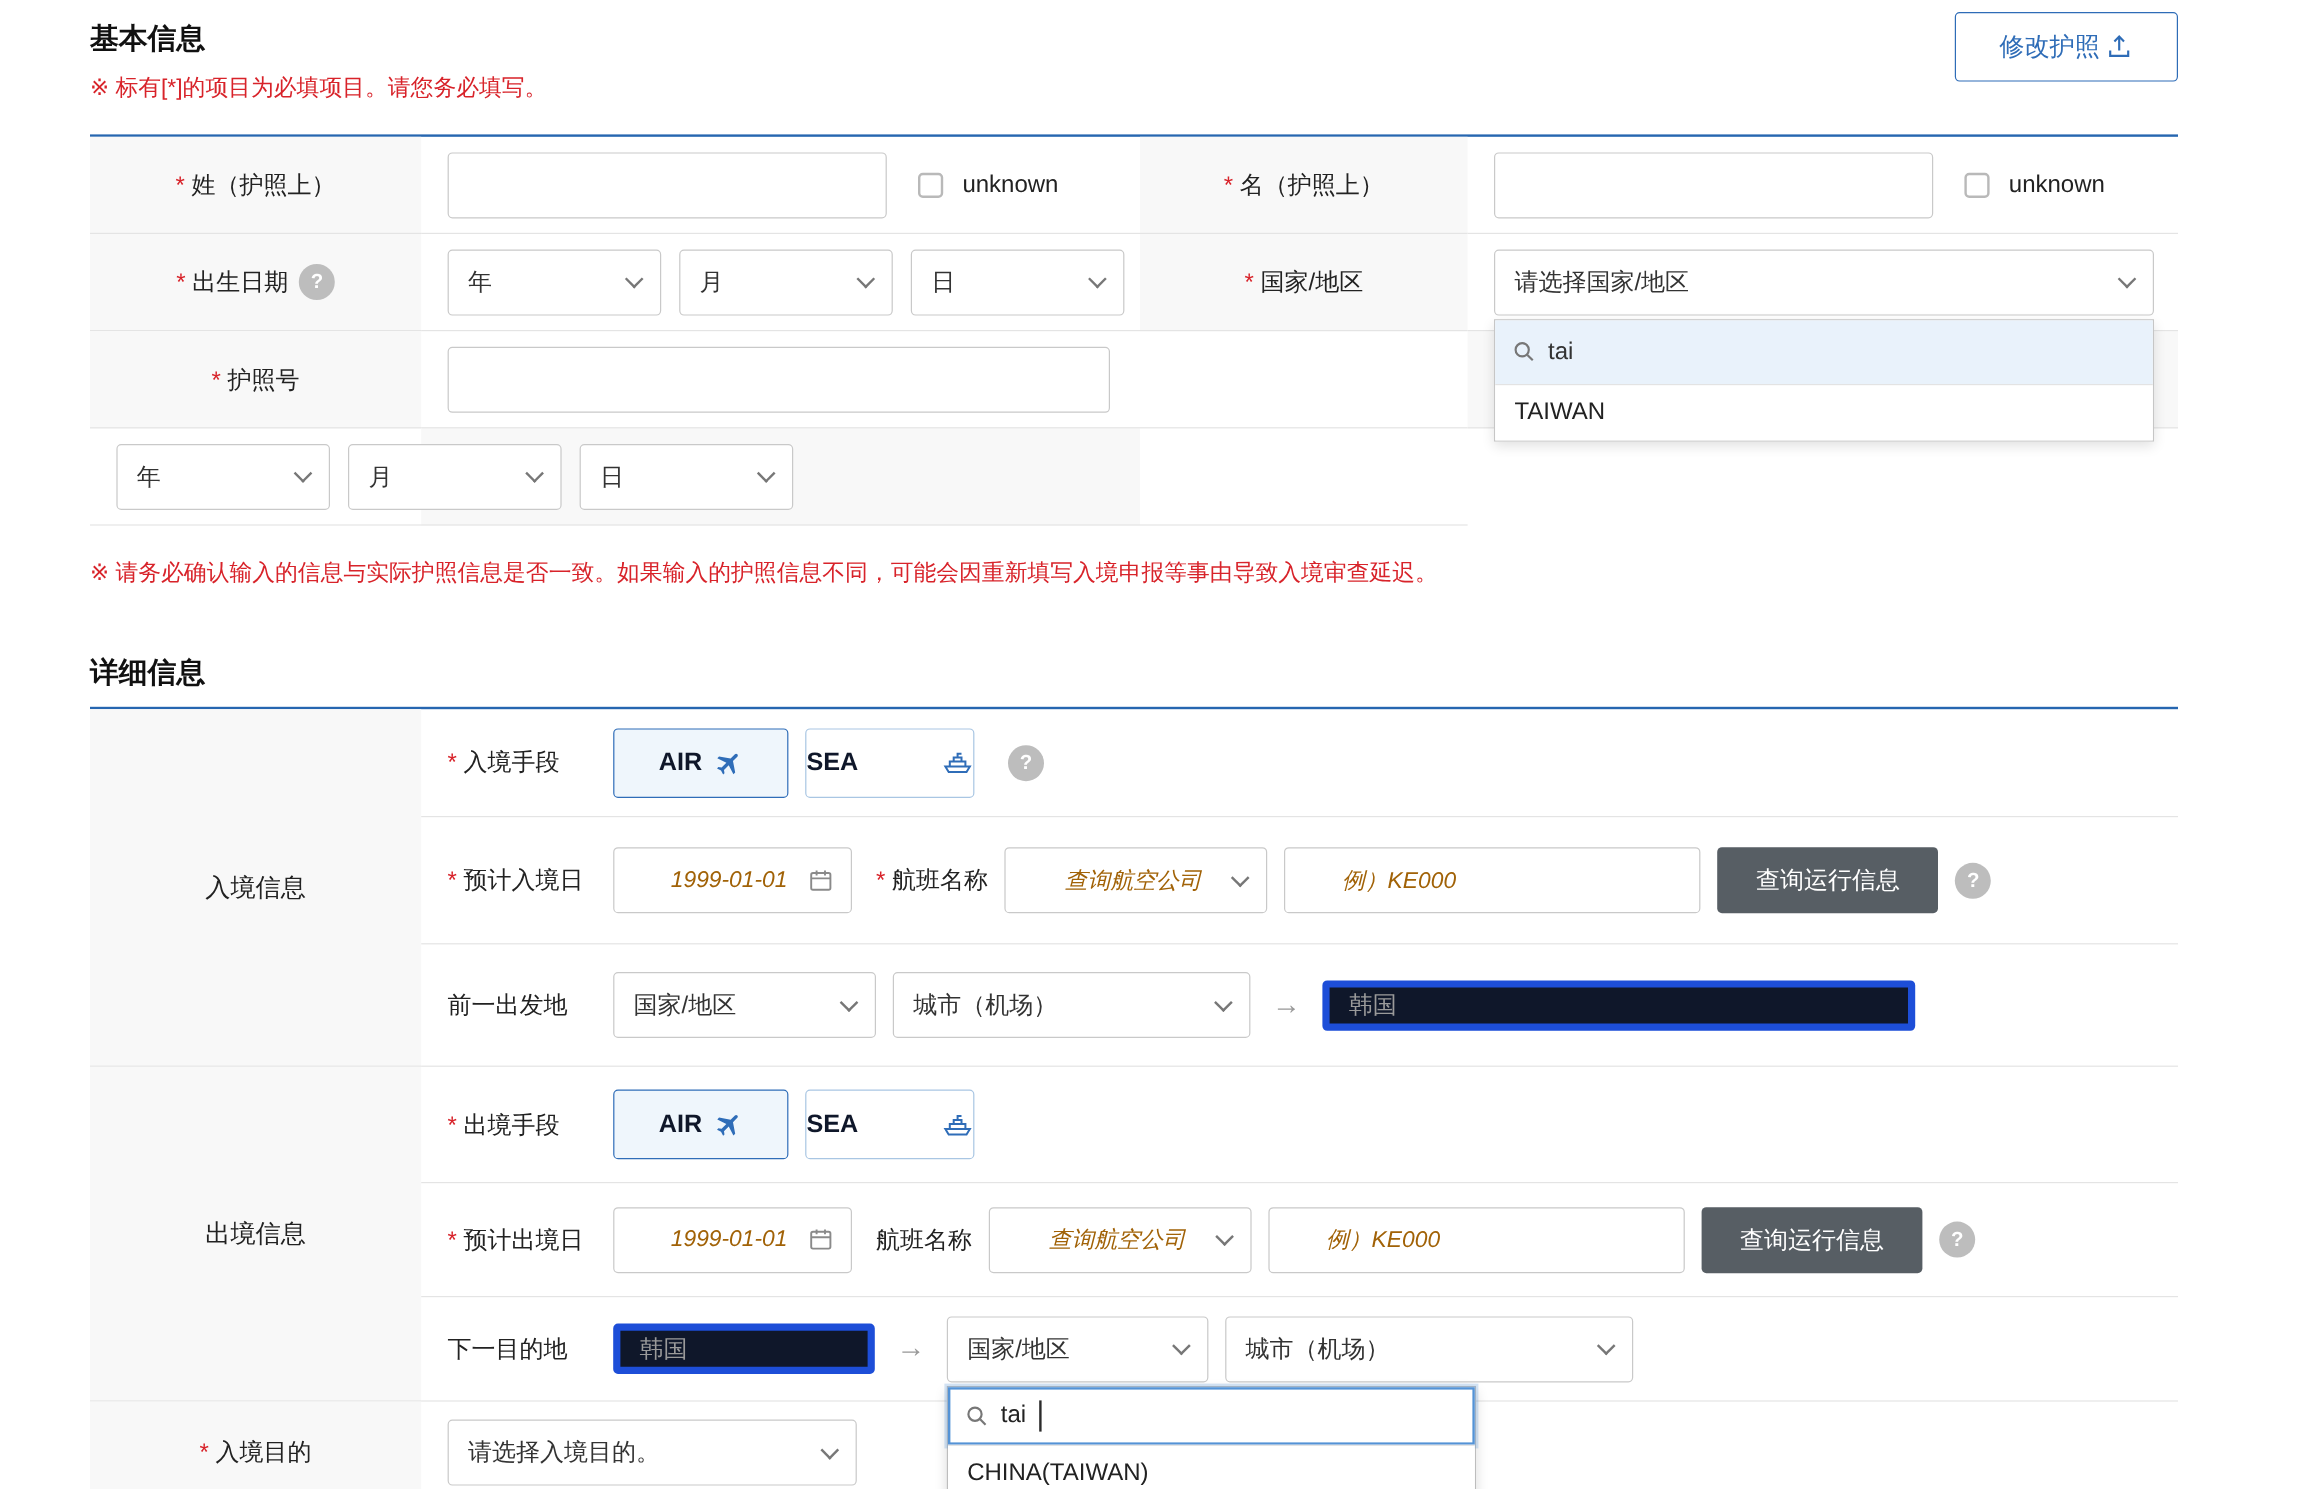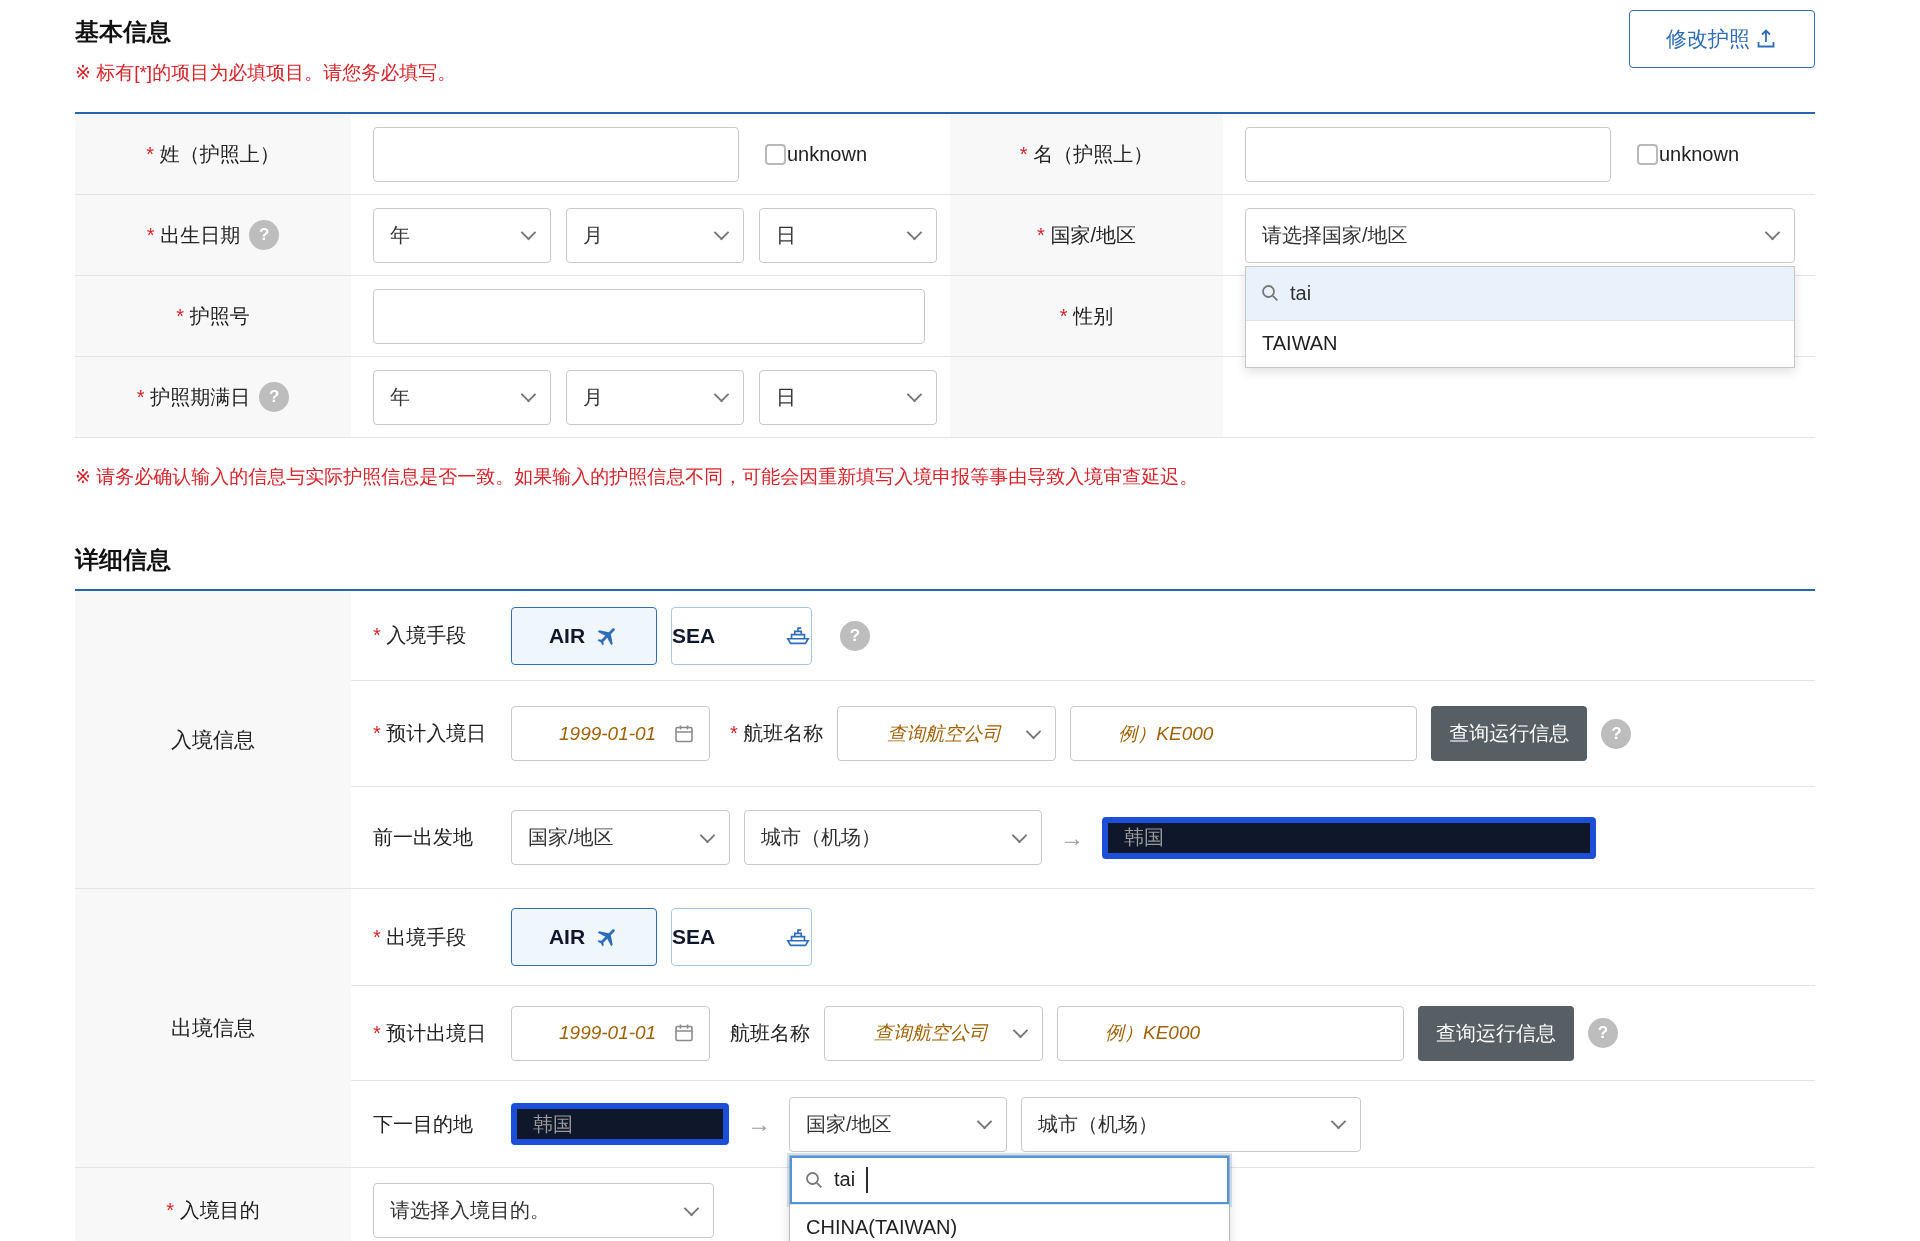--- a/index.html
+++ b/index.html
@@ -24,21 +24,21 @@
   
   .grid { display:grid; }
   .t1 { margin-top:26px; grid-template-columns:276px 599px 273px 592px; grid-auto-rows:81px; border-top:2px solid #2666b0; }
   .lbl { background:#f8f8f8; display:flex; align-items:center; justify-content:center; gap:9px; font-size:20px; border-bottom:1px solid #e4e4e4; }
   .fld { display:flex; align-items:center; padding-left:22px; border-bottom:1px solid #e4e4e4; position:relative; }
   .req::before { content:"* "; color:#d8232a; }
 
   .txt { height:55px; border:1px solid #c9c9c9; border-radius:4px; padding:0 14px; font-size:20px; color:#333; background:#fff; flex:none; }
   .w366 { width:366px; } .w552 { width:552px; }
   .cb { width:21px; height:21px; border:2px solid #b9b9b9; border-radius:4px; margin-left:26px; background:#fff; cursor:pointer; flex:none; }
-  .cb-lb { margin-left:1px; font-size:20px; color:#222;text-align:center; }
+  .cb-lb { margin-left:16px; font-size:20px; color:#222;text-align:center; }
 
   .select { position:relative; height:55px; border:1px solid #c9c9c9; border-radius:4px; background:#fff;
     display:flex; align-items:center; padding:0 46px 0 16px; font-size:20px; color:#333; cursor:pointer; flex:none; }
   .chev { position:absolute; right:16px; top:50%; width:11px; height:11px;
     border-right:2px solid #777; border-bottom:2px solid #777; transform:translateY(-72%) rotate(45deg); }
   .w178{width:178px} .w218{width:218px} .w219{width:219px} .w298{width:298px}
   .w340{width:340px} .w341{width:341px} .w347{width:347px} .w494{width:494px} .w550{width:550px}
   .ymd { display:flex; gap:15px; align-items:center; }
 
   .help { width:30px; height:30px; border-radius:50%; background:#bdbdbd; color:#fff; font-size:17px; font-weight:700;
@@ -70,21 +70,21 @@
 
   .btn-air,.btn-sea { height:58px; display:flex; align-items:center; justify-content:center; gap:10px;
     border-radius:4px; font-size:21px; font-weight:700; color:#0f172a; cursor:pointer; flex:none; }
   .btn-air { width:146px; border:1px solid #2f6db8; background:#eff6fc; }
   .btn-sea { width:141px; border:1px solid #a9c6e3; background:#fff;justify-content:space-between; }
 
   .date-box { width:199px; height:55px; border:1px solid #c9c9c9; border-radius:4px; background:#fff;
     display:flex; align-items:center; justify-content:space-between; padding:0 14px; flex:none; cursor:pointer; }
   .ph { font-style:italic; color:#a16207; font-size:19px;margin-left:33px; }
   .inp { height:55px; border:1px solid #c9c9c9; border-radius:4px; background:#fff; display:flex; align-items:center; padding:0 14px; flex:none; }
-  .btn-dark { height:55px; padding:0 18px; background:#575e64; color:#fff; border:none; border-radius:4px; font-size:20px; cursor:pointer; flex:none; }
+  .btn-dark { height:55px; padding:0 32px; background:#575e64; color:#fff; border:none; border-radius:4px; font-size:20px; cursor:pointer; flex:none; }
   .dis { background:#0f172a; border:6px solid #1d4ed8; color:#9a9a9a; display:flex; align-items:center;
     padding:0 16px; height:42px; border-radius:4px; font-size:20px; flex:none; }
   .arrow { color:#999; font-size:24px; flex:none; margin:0 4px; }
 </style>
 </head>
 <body>
 
 <div class="content">
 
   <div class="sec1-head">
@@ -157,23 +157,20 @@
           <div class="dd-opt">TAIWAN</div>
         </div>
       </div>
     </div>
 
     <div class="lbl">
       <span class="req">护照号</span>
     </div>
     <div class="fld">
       <input class="txt w552" style="">
-    </div>
-    <div class="lbl">
-      <span class="req">性别</span>
     </div>
     <div class="fld"></div>
 
     <div class="lbl">
       <span class="req">护照期满日</span>
       <span class="help">?</span>
     </div>
     <div class="fld">
       <div class="ymd">
         <div class="select w178">

